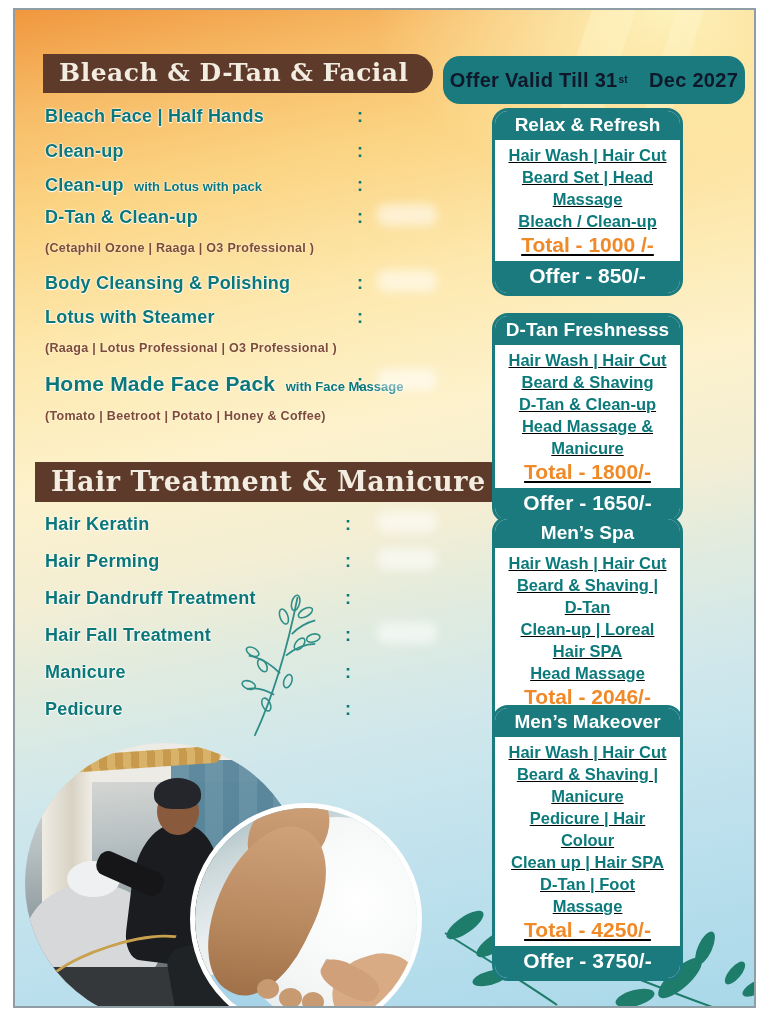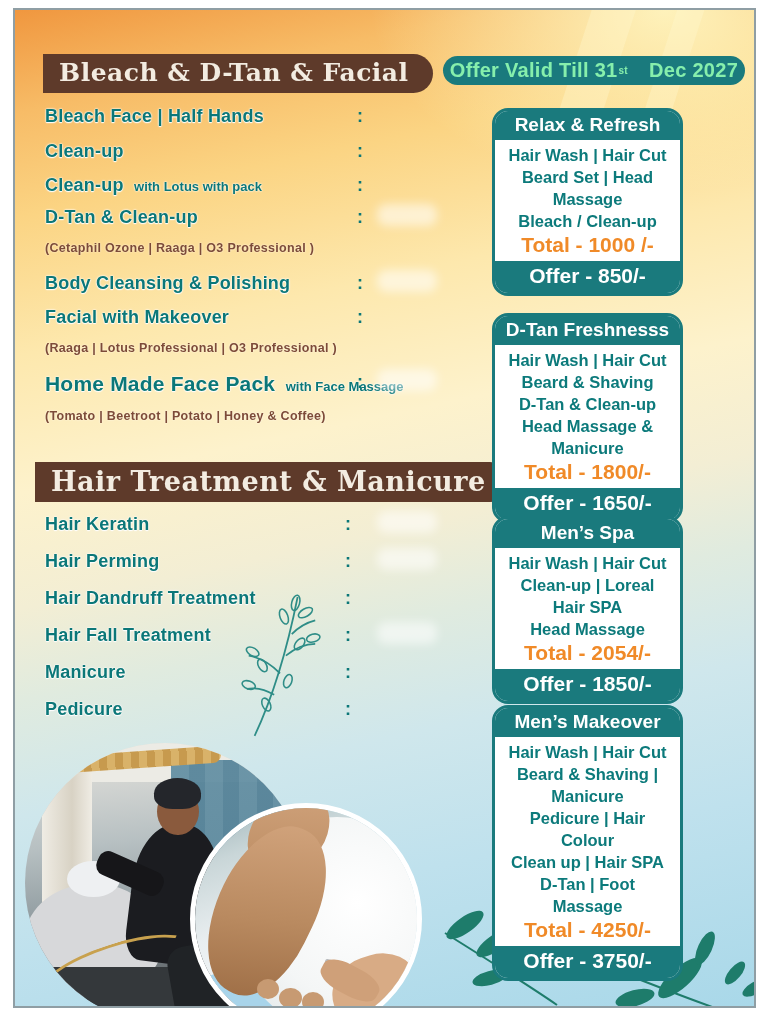--- a/index.html
+++ b/index.html
@@ -16,22 +16,22 @@
   .ray1{left:555px;top:-30px;width:42px;height:200px;}
   .ray2{left:640px;top:-40px;width:26px;height:220px;}
 
   .section-pill{position:absolute;background:#5e3a2a;color:#f3ece1;
     font-family:"DejaVu Serif", serif;font-weight:bold;white-space:nowrap;
     border-radius:0 20px 20px 0;display:flex;align-items:center;
     padding:0 24px 2px 16px;letter-spacing:0.5px;}
   #pill1{left:28px;top:44px;height:37px;font-size:25px;}
   #pill2{left:20px;top:452px;height:38px;font-size:27px;}
 
-  .offer-badge{position:absolute;left:428px;top:46px;width:302px;height:29px;
-    background:#1a7a7d;border-radius:17px;color:#86efac;font-weight:bold;
+  .offer-badge{position:absolute;left:428px;top:46px;width:302px;height:48px;
+    background:#1a7a7d;border-radius:17px;color:#0f172a;font-weight:bold;
     font-size:20px;display:flex;align-items:center;justify-content:center;
     letter-spacing:0.3px;}
   .offer-badge sup{font-size:10px;line-height:0;margin:0 2px 0 1px;vertical-align:7px;}
   .badge-end{margin-left:19px;}
 
   .svc-row{position:absolute;left:30px;width:440px;color:#0b7778;}
   .svc-label{font-size:18px;font-weight:bold;letter-spacing:0.2px;
     text-shadow:0 0 2px #fff,0 0 2px #fff,0 1px 1px #fff;margin-top:21px;}
   .svc-label.big{font-size:21px;}
   .svc-suffix{font-size:13px;font-weight:bold;margin-left:6px;
@@ -42,21 +42,21 @@
   .svc-note{font-size:12.5px;font-weight:bold;color:#7d4b38;margin-top:13px;
     letter-spacing:0.3px;text-shadow:0 0 2px rgba(255,255,255,0.8);}
   .smudge{position:absolute;left:332px;top:-3px;width:60px;height:22px;
     background:rgba(255,255,255,0.55);filter:blur(5px);border-radius:9px;}
 
   .offer-card{position:absolute;left:477px;width:191px;background:#ffffff;
     border:3px solid #1a7a7d;border-radius:16px;overflow:hidden;
     box-sizing:border-box;text-align:center;z-index:3;}
   .card-header{background:#1a7a7d;color:#ffffff;font-weight:bold;font-size:19px;
     padding:3px 0 4px;}
-  .card-body{padding:4px 12px 3px;}
+  .card-body{padding:4px 12px 3px;text-decoration:underline;}
   .card-line{color:#0c7a7b;font-weight:bold;font-size:16.5px;line-height:22px;}
   .card-total{color:#f08a28;font-weight:bold;font-size:21px;line-height:26px;}
   .card-footer{background:#1a7a7d;color:#ffffff;font-weight:bold;font-size:21px;
     padding:3px 0 5px;}
 
   .photo{position:absolute;border-radius:50%;overflow:hidden;}
   #photoA{left:10px;top:733px;width:280px;height:280px;z-index:2;}
   #photoB{left:175px;top:793px;width:232px;height:232px;border:5px solid #ffffff;
     box-sizing:border-box;z-index:3;}
   .ph{position:absolute;}
@@ -143,21 +143,21 @@
     <span class="svc-colon">:</span>
     <div class="smudge"></div>
     <div class="svc-note">(Cetaphil Ozone | Raaga | O3 Professional )</div>
   </div>
   <div class="svc-row s1" style="top:263px">
     <span class="svc-label">Body Cleansing &amp; Polishing</span>
     <span class="svc-colon">:</span>
     <div class="smudge"></div>
   </div>
   <div class="svc-row s1" style="top:297px">
-    <span class="svc-label">Facial with Makeover</span>
+    <span class="svc-label">Lotus with Steamer</span>
     <span class="svc-colon">:</span>
     <div class="svc-note">(Raaga | Lotus Professional | O3 Professional )</div>
   </div>
   <div class="svc-row s1" style="top:362px">
     <span class="svc-label big">Home Made Face Pack</span>
     <span class="svc-suffix">with Face Massage</span>
     <span class="svc-colon">:</span>
     <div class="smudge"></div>
     <div class="svc-note">(Tomato | Beetroot | Potato | Honey &amp; Coffee)</div>
   </div>
@@ -234,23 +234,24 @@
       <div class="card-line">Head Massage &amp; Manicure</div>
       <div class="card-total">Total - 1800/-</div>
     </div>
     <div class="card-footer">Offer - 1650/-</div>
   </div>
 
   <div class="offer-card" style="top:506px">
     <div class="card-header">Men’s Spa</div>
     <div class="card-body">
       <div class="card-line">Hair Wash | Hair Cut</div>
+      <div class="card-line">Beard &amp; Shaving | D-Tan</div>
       <div class="card-line">Clean-up | Loreal Hair SPA</div>
       <div class="card-line">Head Massage</div>
-      <div class="card-total">Total - 2054/-</div>
+      <div class="card-total">Total - 2046/-</div>
     </div>
     <div class="card-footer">Offer - 1850/-</div>
   </div>
 
   <div class="offer-card" style="top:695px">
     <div class="card-header">Men’s Makeover</div>
     <div class="card-body">
       <div class="card-line">Hair Wash | Hair Cut</div>
       <div class="card-line">Beard &amp; Shaving | Manicure</div>
       <div class="card-line">Pedicure | Hair Colour</div>

